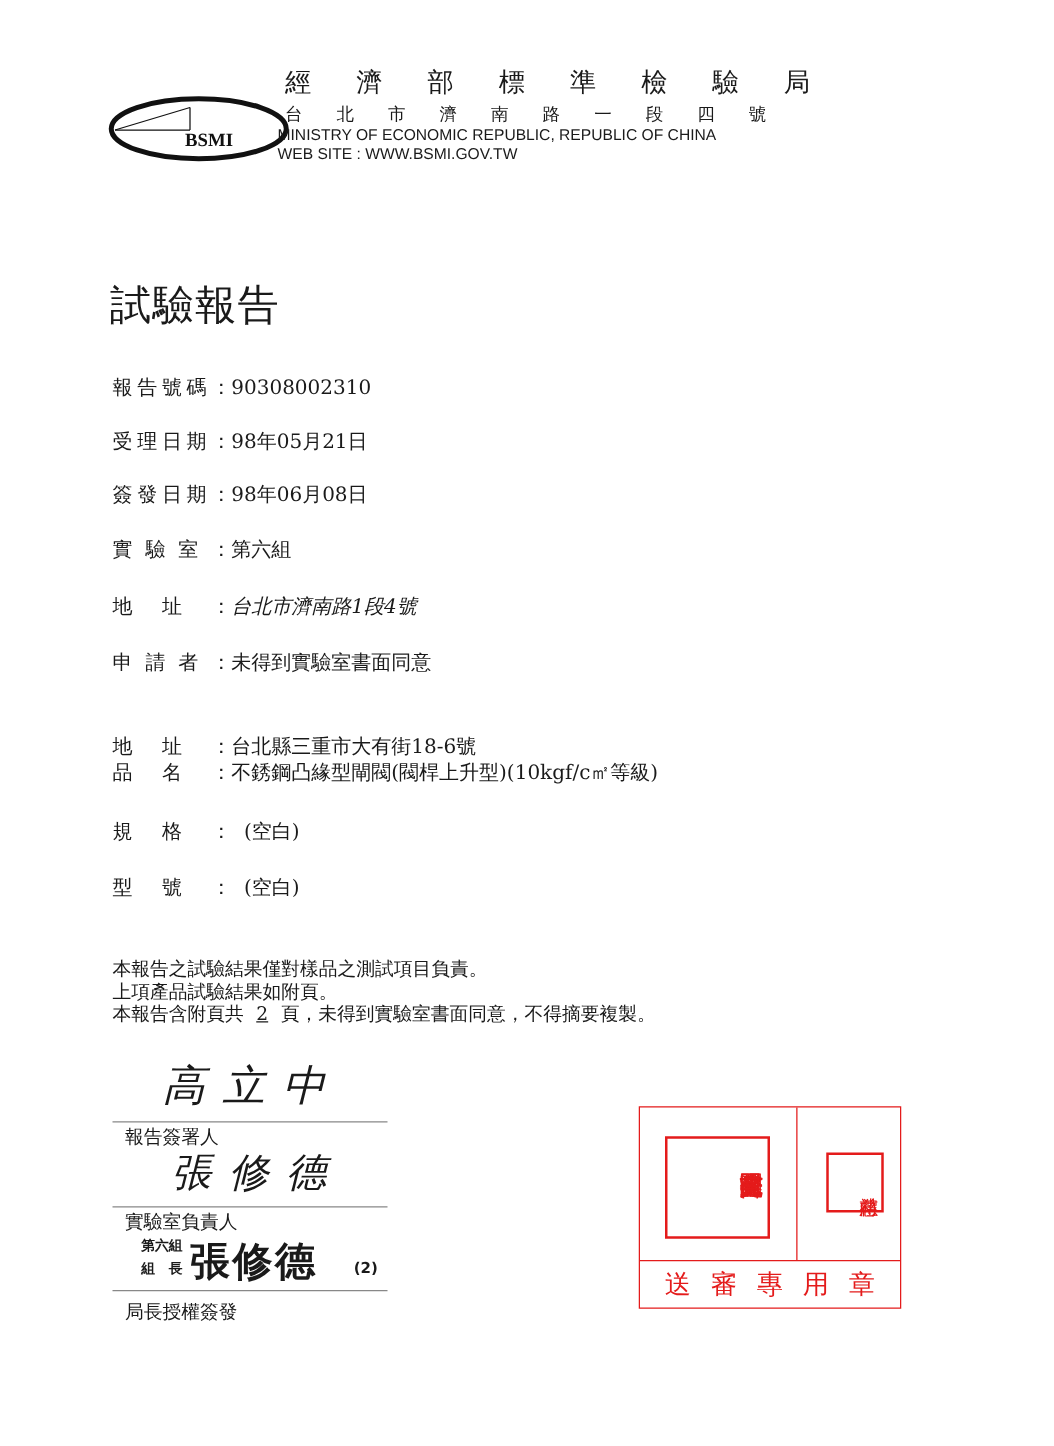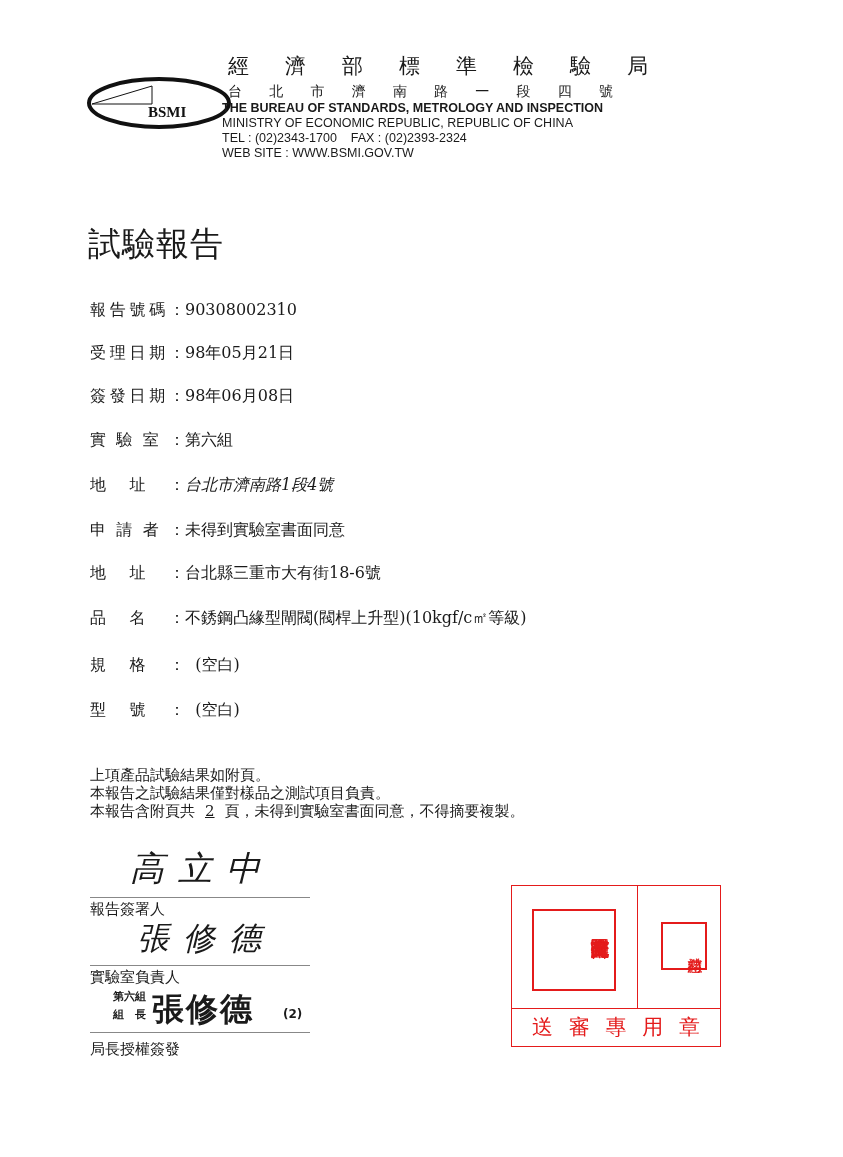--- a/index.html
+++ b/index.html
@@ -10,21 +10,21 @@
   .hdr-addr { left: 228px; top: 83px; width: 385px; font-size: 14px; display: flex; justify-content: space-between; }
   .hdr-en { left: 222px; top: 101px; font-family: "Liberation Sans", sans-serif; font-size: 12.5px; line-height: 15px; }
   .hdr-en .bold { font-weight: bold; }
   .title { left: 88px; top: 222px; font-size: 33px; letter-spacing: 1px; }
   .field { left: 90px; font-size: 16px; display: flex; align-items: baseline; }
   .field .lbl { width: 95px; display: flex; justify-content: space-between; padding-right: 0px; }
   .field .val { margin-left: 0px; }
   .notes { left: 90px; top: 766px; font-size: 15px; line-height: 18px; }
   .under { text-decoration: underline; padding: 0 10px; }
   .sigline { left: 90px; width: 220px; height: 0; border-top: 1px solid #888; }
-  .siglbl { left: 90px; font-size: 15px; }
+  .siglbl { left: 100px; font-size: 15px; }
   .hand { font-family: "DejaVu Serif", serif; font-style: italic; letter-spacing: 14px; }
   .stamp-outer { left: 511px; top: 885px; width: 208px; height: 160px; border: 1.5px solid #e41b1b; color: #e41b1b; }
   .stamp-div-v { position: absolute; left: 125px; top: 0; width: 0; height: 122px; border-left: 1.5px solid #e41b1b; }
   .stamp-div-h { position: absolute; left: 0; top: 122px; width: 100%; height: 0; border-top: 1.5px solid #e41b1b; }
   .seal-big { position: absolute; left: 20px; top: 23px; width: 80px; height: 78px; border: 2px solid #e41b1b; display: grid; grid-template-columns: repeat(3, 1fr); font-size: 19px; line-height: 26px; text-align: center; writing-mode: vertical-rl; }
   .seal-small { position: absolute; left: 149px; top: 36px; width: 42px; height: 44px; border: 2px solid #e41b1b; font-size: 15px; line-height: 20px; writing-mode: vertical-rl; text-align: center; }
   .stamp-caption { position: absolute; left: 0; top: 124px; width: 100%; height: 34px; display: flex; justify-content: space-around; align-items: center; font-size: 21px; padding: 0 12px; box-sizing: border-box; }
 </style>
 </head>
 <body>
@@ -55,23 +55,21 @@
   <span>市</span>
   <span>濟</span>
   <span>南</span>
   <span>路</span>
   <span>一</span>
   <span>段</span>
   <span>四</span>
   <span>號</span>
 </div>
 <div class="abs hdr-en">
-  <div class="bold">THE BUREAU OF STANDARDS, METROLOGY AND INSPECTION</div>
   <div>MINISTRY OF ECONOMIC REPUBLIC, REPUBLIC OF CHINA</div>
-  <div style="white-space:pre;">TEL : (02)2343-1700    FAX : (02)2393-2324</div>
   <div>WEB SITE : WWW.BSMI.GOV.TW</div>
 </div>
 
 <div class="abs title">試驗報告</div>
 
 <div id="fields">
     <div class="abs field" style="top: 300px;">
       <div class="lbl">
         <span>報</span>
         <span>告</span>
@@ -126,21 +124,21 @@
         <span>：</span>
       </div>
       <div class="val" style="white-space: pre;">未得到實驗室書面同意</div>
     </div>
     <div class="abs field" style="top: 563px;">
       <div class="lbl">
         <span>地</span>
         <span>址</span>
         <span>：</span>
       </div>
-      <div class="val" style="white-space: pre;">台北縣三重市大有街18-6號</div>
+      <div class="val" style="white-space: pre; margin-top: 24px;">台北縣三重市大有街18-6號</div>
     </div>
     <div class="abs field" style="top: 608px;">
       <div class="lbl">
         <span>品</span>
         <span>名</span>
         <span>：</span>
       </div>
       <div class="val" style="white-space: pre;">不銹鋼凸緣型閘閥(閥桿上升型)(10kgf/c㎡等級)</div>
     </div>
     <div class="abs field" style="top: 655px;">
@@ -155,22 +153,22 @@
       <div class="lbl">
         <span>型</span>
         <span>號</span>
         <span>：</span>
       </div>
       <div class="val" style="white-space: pre;">  (空白)</div>
     </div>
   </div>
 
 <div class="abs notes">
+  <div>本報告之試驗結果僅對樣品之測試項目負責。</div>
   <div>上項產品試驗結果如附頁。</div>
-  <div>本報告之試驗結果僅對樣品之測試項目負責。</div>
   <div><span>本報告含附頁共</span><span class="under">2</span><span>頁，未得到實驗室書面同意，不得摘要複製。</span></div>
 </div>
 
 <div class="abs hand" style="left:130px; top:846px; font-size:34px;">高立中</div>
 <div class="abs sigline" style="top:897px;"></div>
 <div class="abs siglbl" style="top:900px;">報告簽署人</div>
 
 <div class="abs hand" style="left:137px; top:917px; font-size:32px;">張修德</div>
 <div class="abs sigline" style="top:965px;"></div>
 <div class="abs siglbl" style="top:968px;">實驗室負責人</div>

